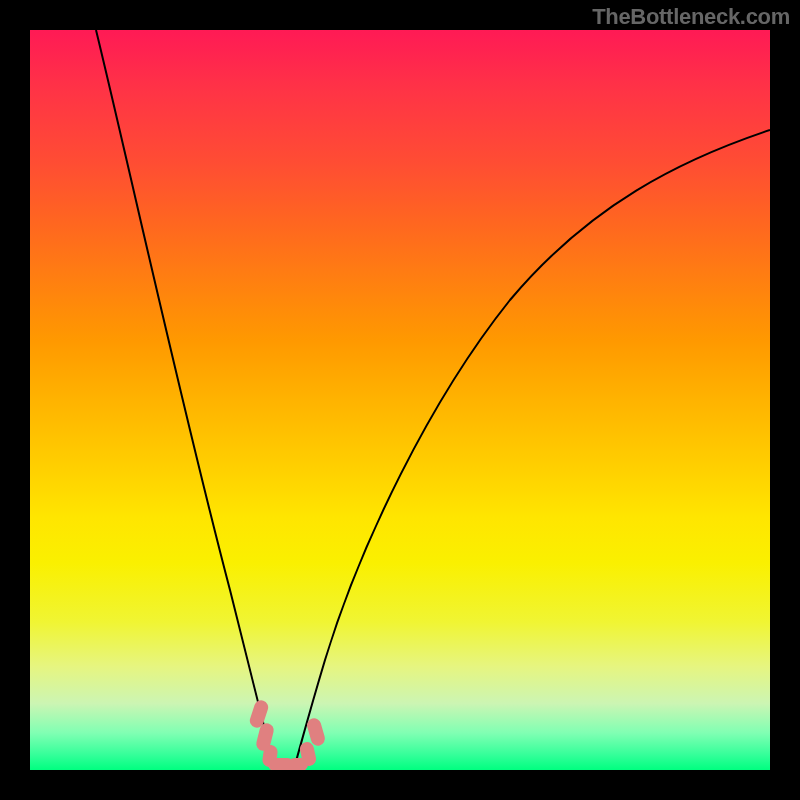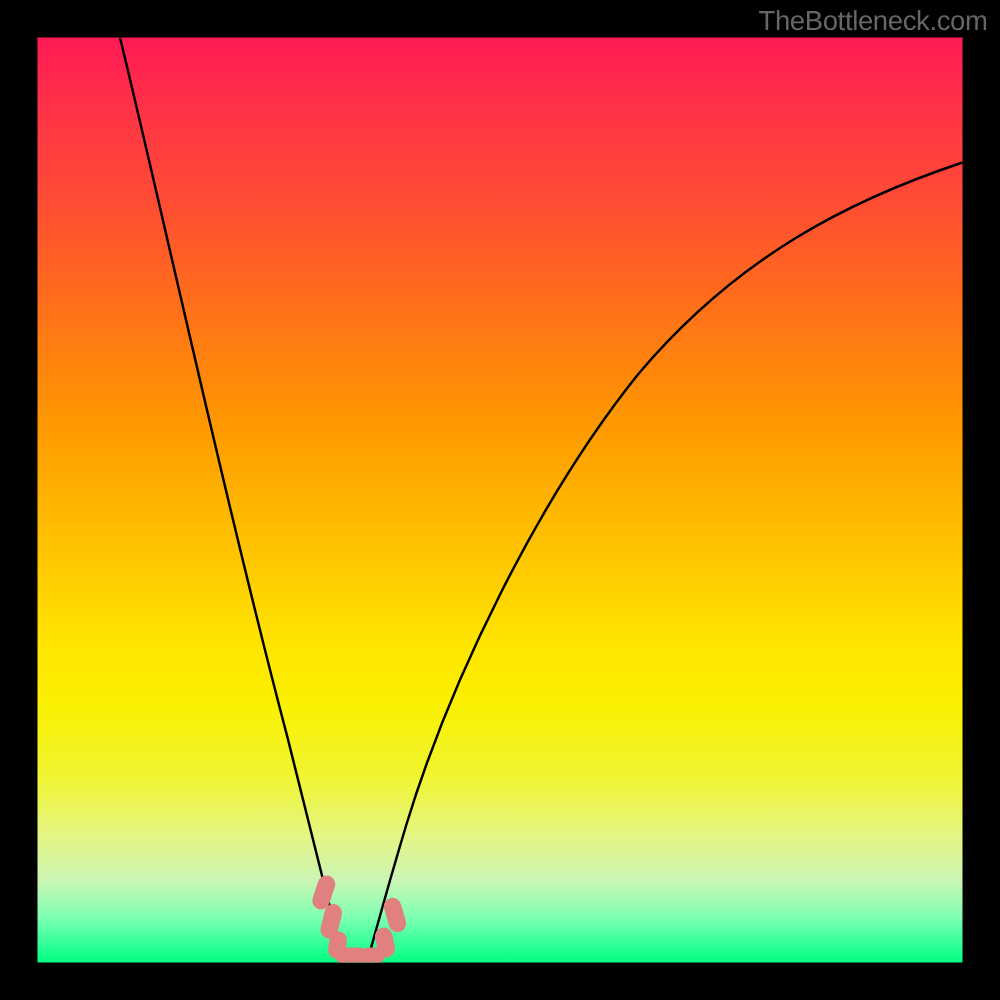--- a/index.html
+++ b/index.html
@@ -41,21 +41,21 @@
       #33ff99 98%,
       #00ff80 100%
     );
   }
   .watermark {
     position: absolute;
     top: 4px;
     right: 10px;
     font-family: Arial, Helvetica, sans-serif;
     font-size: 22px;
-    font-weight: 400;
+    font-weight: 700;
     color: #666666;
     letter-spacing: -0.3px;
   }
   svg.curves {
     position: absolute;
     left: 0;
     top: 0;
     width: 740px;
     height: 740px;
     pointer-events: none;

